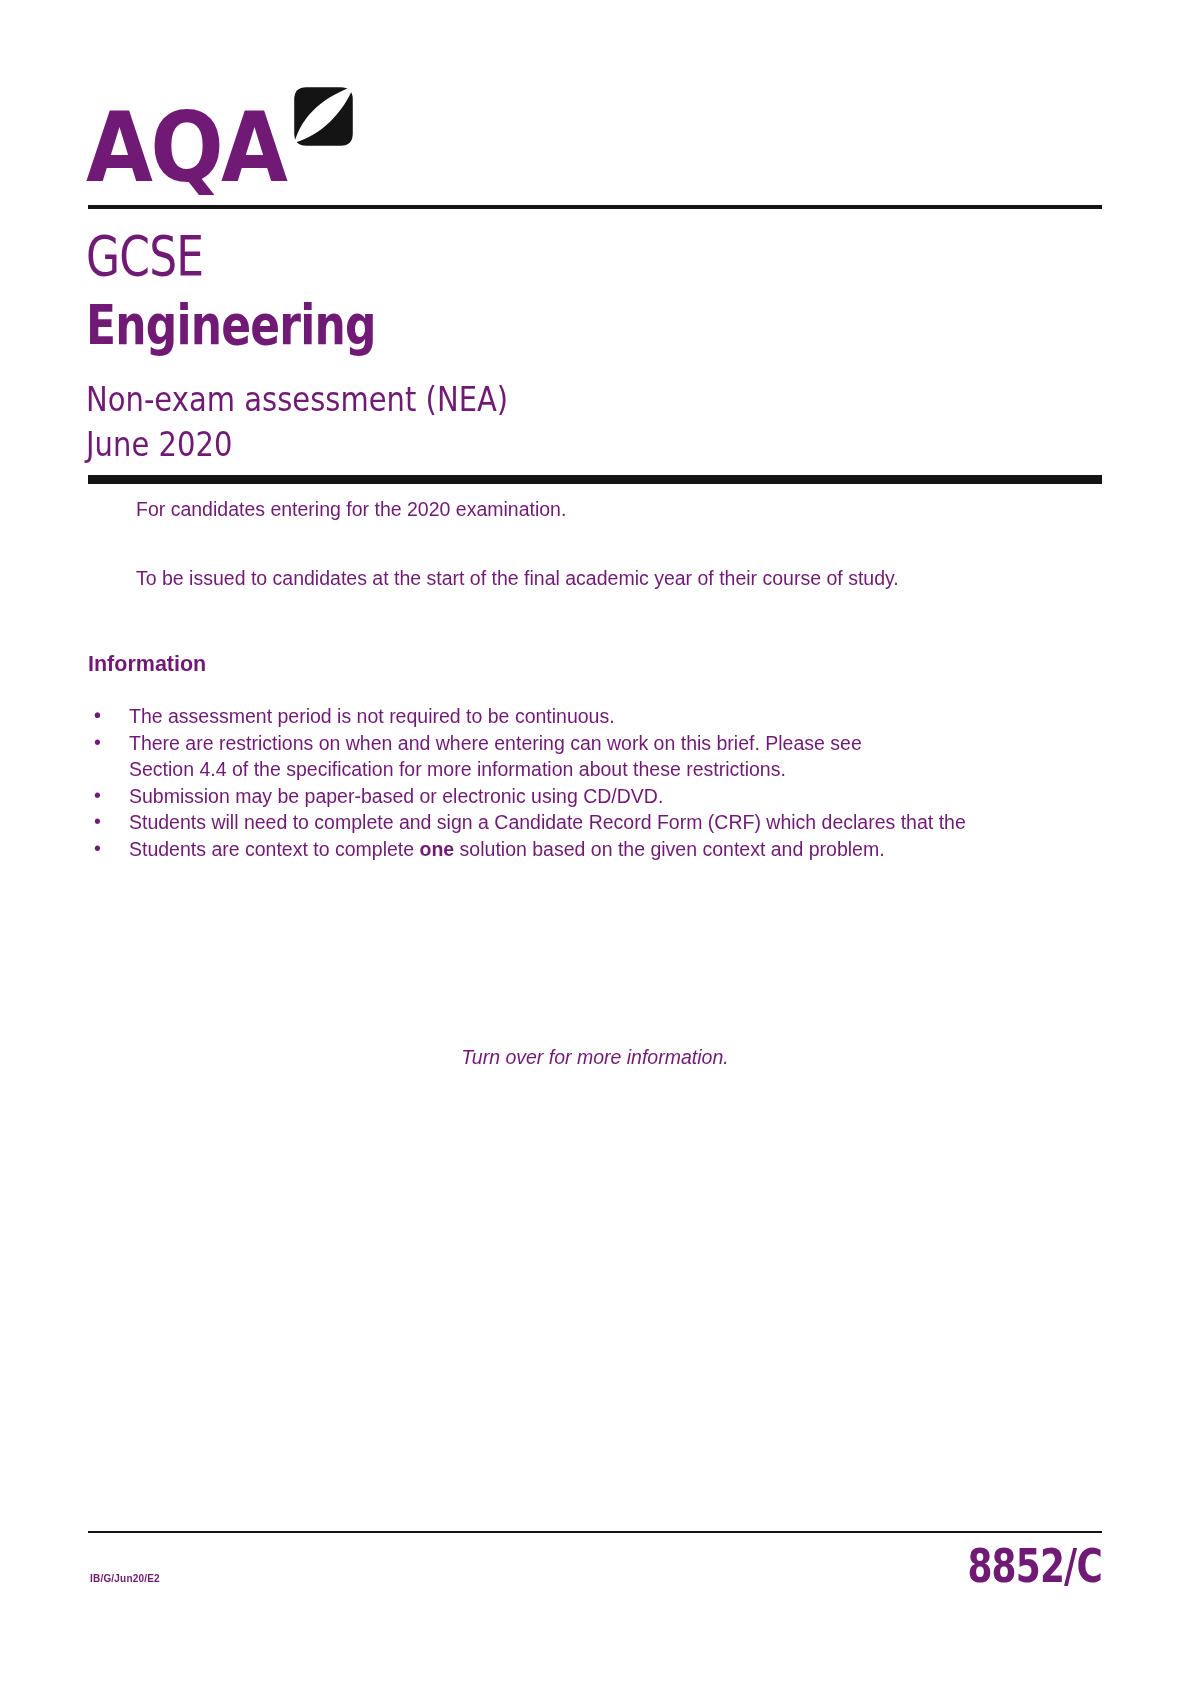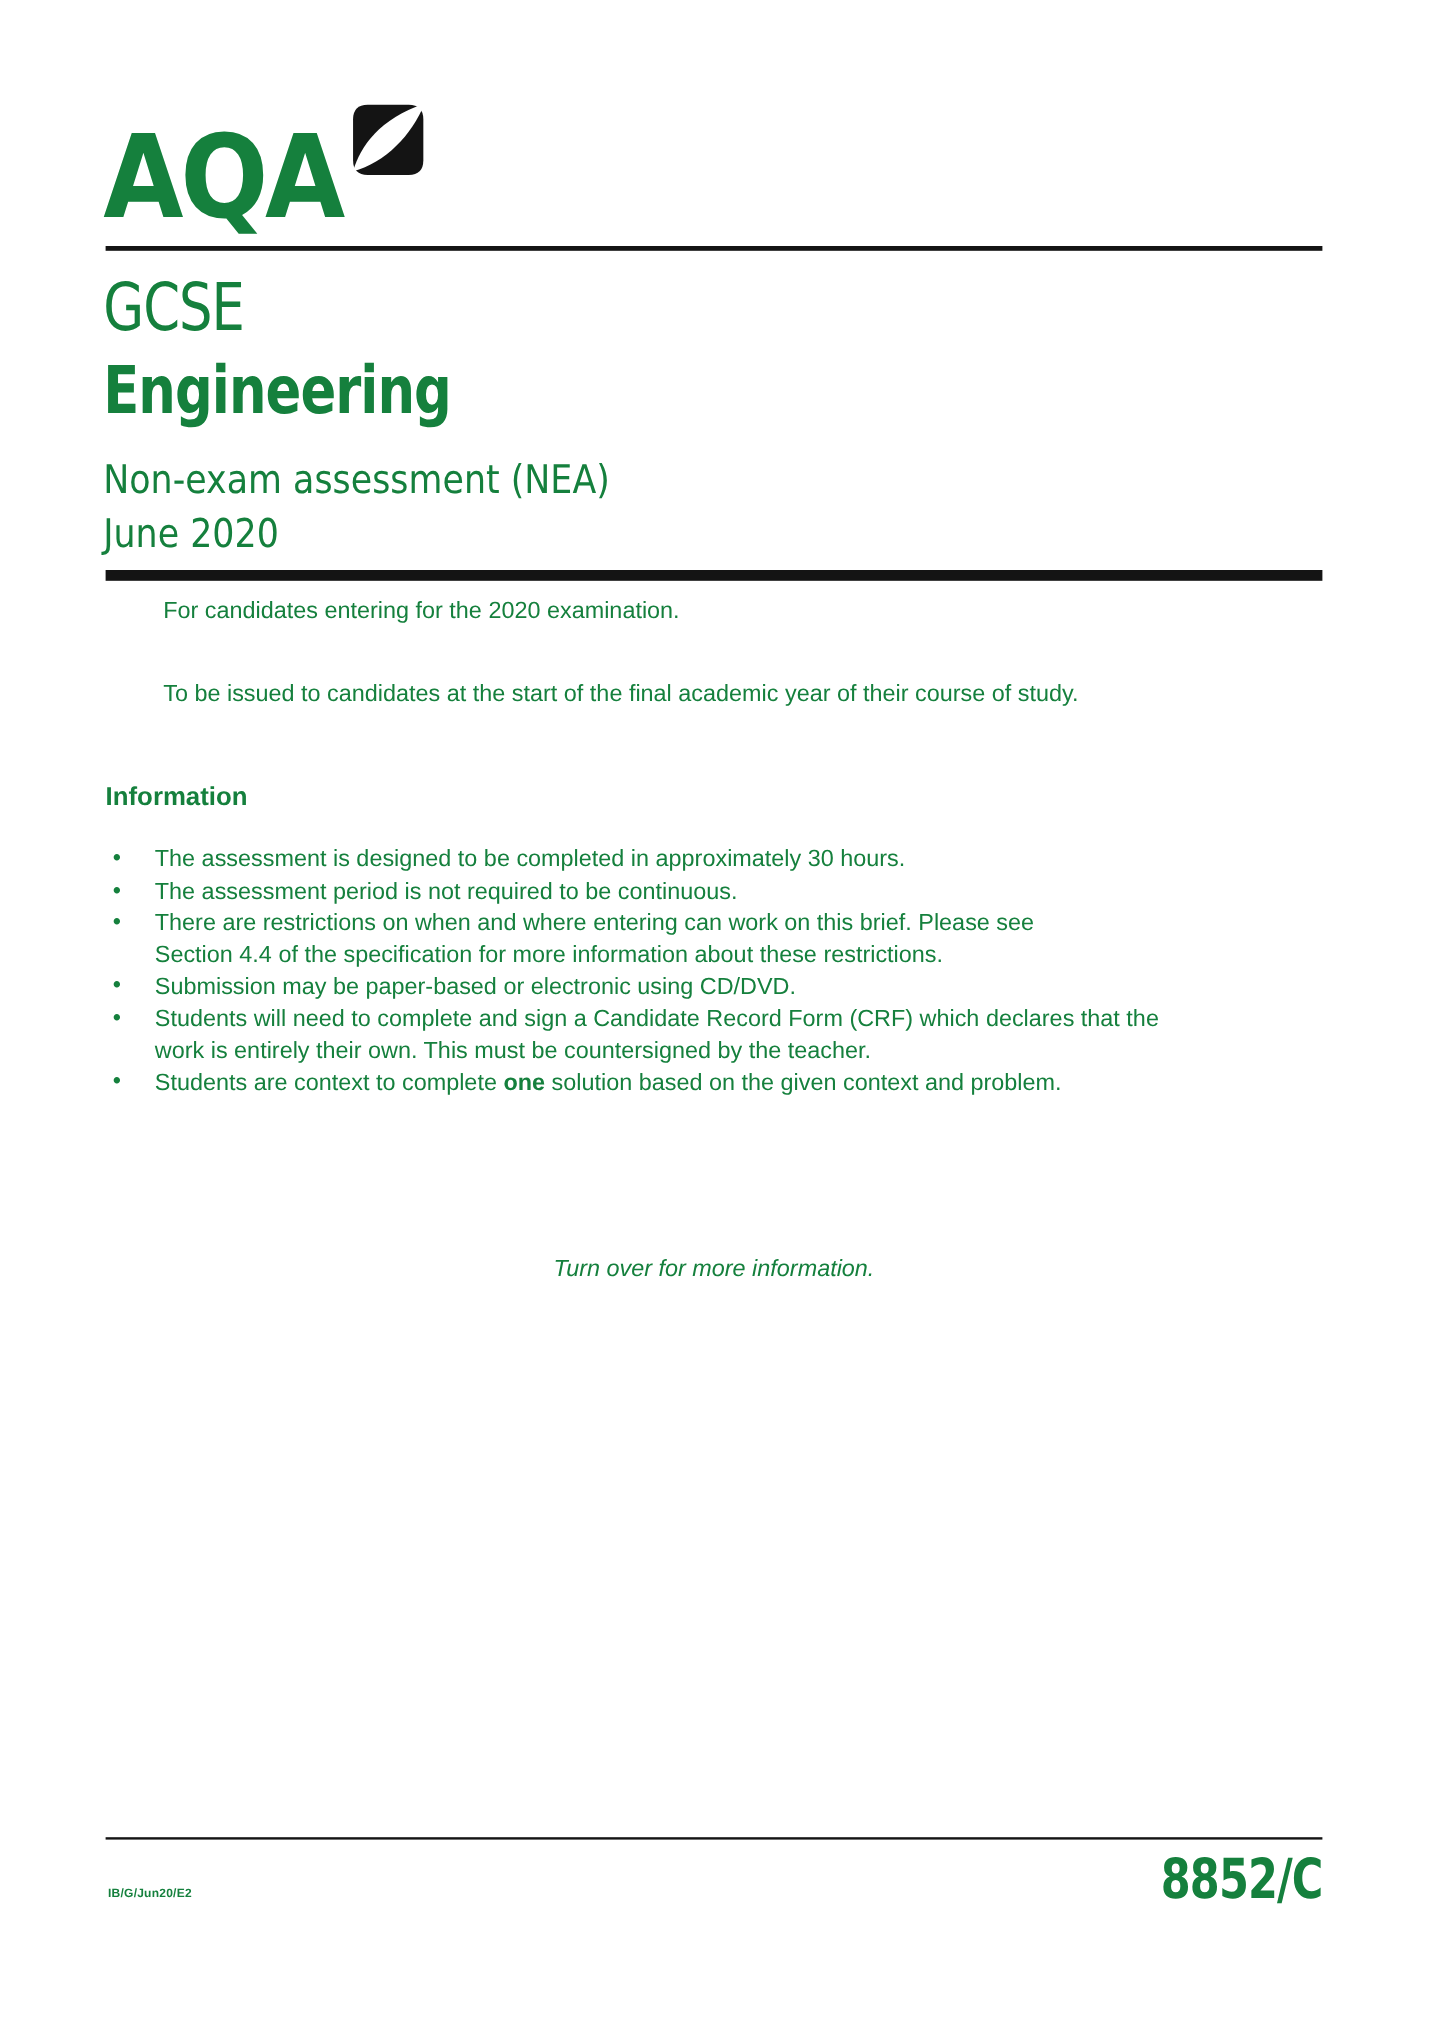--- a/index.html
+++ b/index.html
@@ -1,18 +1,18 @@
 <!DOCTYPE html>
 <html><head>
 <meta charset="utf-8">
 <style>
   html,body { margin:0; padding:0; background:#ffffff; }
   .page {
     position:relative; width:1191px; height:1684px; margin:0 auto;
-    background:#ffffff; color:#15803d; overflow:hidden;
+    background:#ffffff; color:#701a75; overflow:hidden;
     font-family:"Liberation Sans", sans-serif;
   }
   .abs { position:absolute; }
 
   
   .logo-text {
     left:86px; top:100px;
     font-family:"DejaVu Sans", sans-serif; font-weight:700;
     font-size:96px; line-height:1; letter-spacing:-3px;
     transform:scaleX(.90); transform-origin:left top;
@@ -80,21 +80,20 @@
   <div class="abs rule rule-thick"></div>
 
   <div class="abs body-text intro-1">For candidates entering for the 2020 examination.</div>
   <div class="abs body-text intro-2">To be issued to candidates at the start of the final academic year of their course of study.</div>
 
   <div class="abs info-heading">Information</div>
 
   <div class="abs bullet-list">
     <div class="b-row">
       <span class="b-dot">•</span>
-      <span>The assessment is designed to be completed in approximately 30 hours.</span>
     </div>
     <div class="b-row">
       <span class="b-dot">•</span>
       <span>The assessment period is not required to be continuous.</span>
     </div>
     <div class="b-row">
       <span class="b-dot">•</span>
       <span>There are restrictions on when and where entering can work on this brief. Please see</span>
     </div>
     <div class="b-row">
@@ -102,23 +101,20 @@
     </div>
     <div class="b-row">
       <span class="b-dot">•</span>
       <span>Submission may be paper-based or electronic using CD/DVD.</span>
     </div>
     <div class="b-row">
       <span class="b-dot">•</span>
       <span>Students will need to complete and sign a Candidate Record Form (CRF) which declares that the</span>
     </div>
     <div class="b-row">
-      <span>work is entirely their own. This must be countersigned by the teacher.</span>
-    </div>
-    <div class="b-row">
       <span class="b-dot">•</span>
       <span>Students are context to complete </span><span class="bold">one</span><span> solution based on the given context and problem.</span>
     </div>
   </div>
 
   <div class="abs turnover">Turn over for more information.</div>
 
   <div class="abs rule rule-bottom"></div>
   <div class="abs footer-ref">IB/G/Jun20/E2</div>
   <div class="abs paper-code">8852/C</div>

